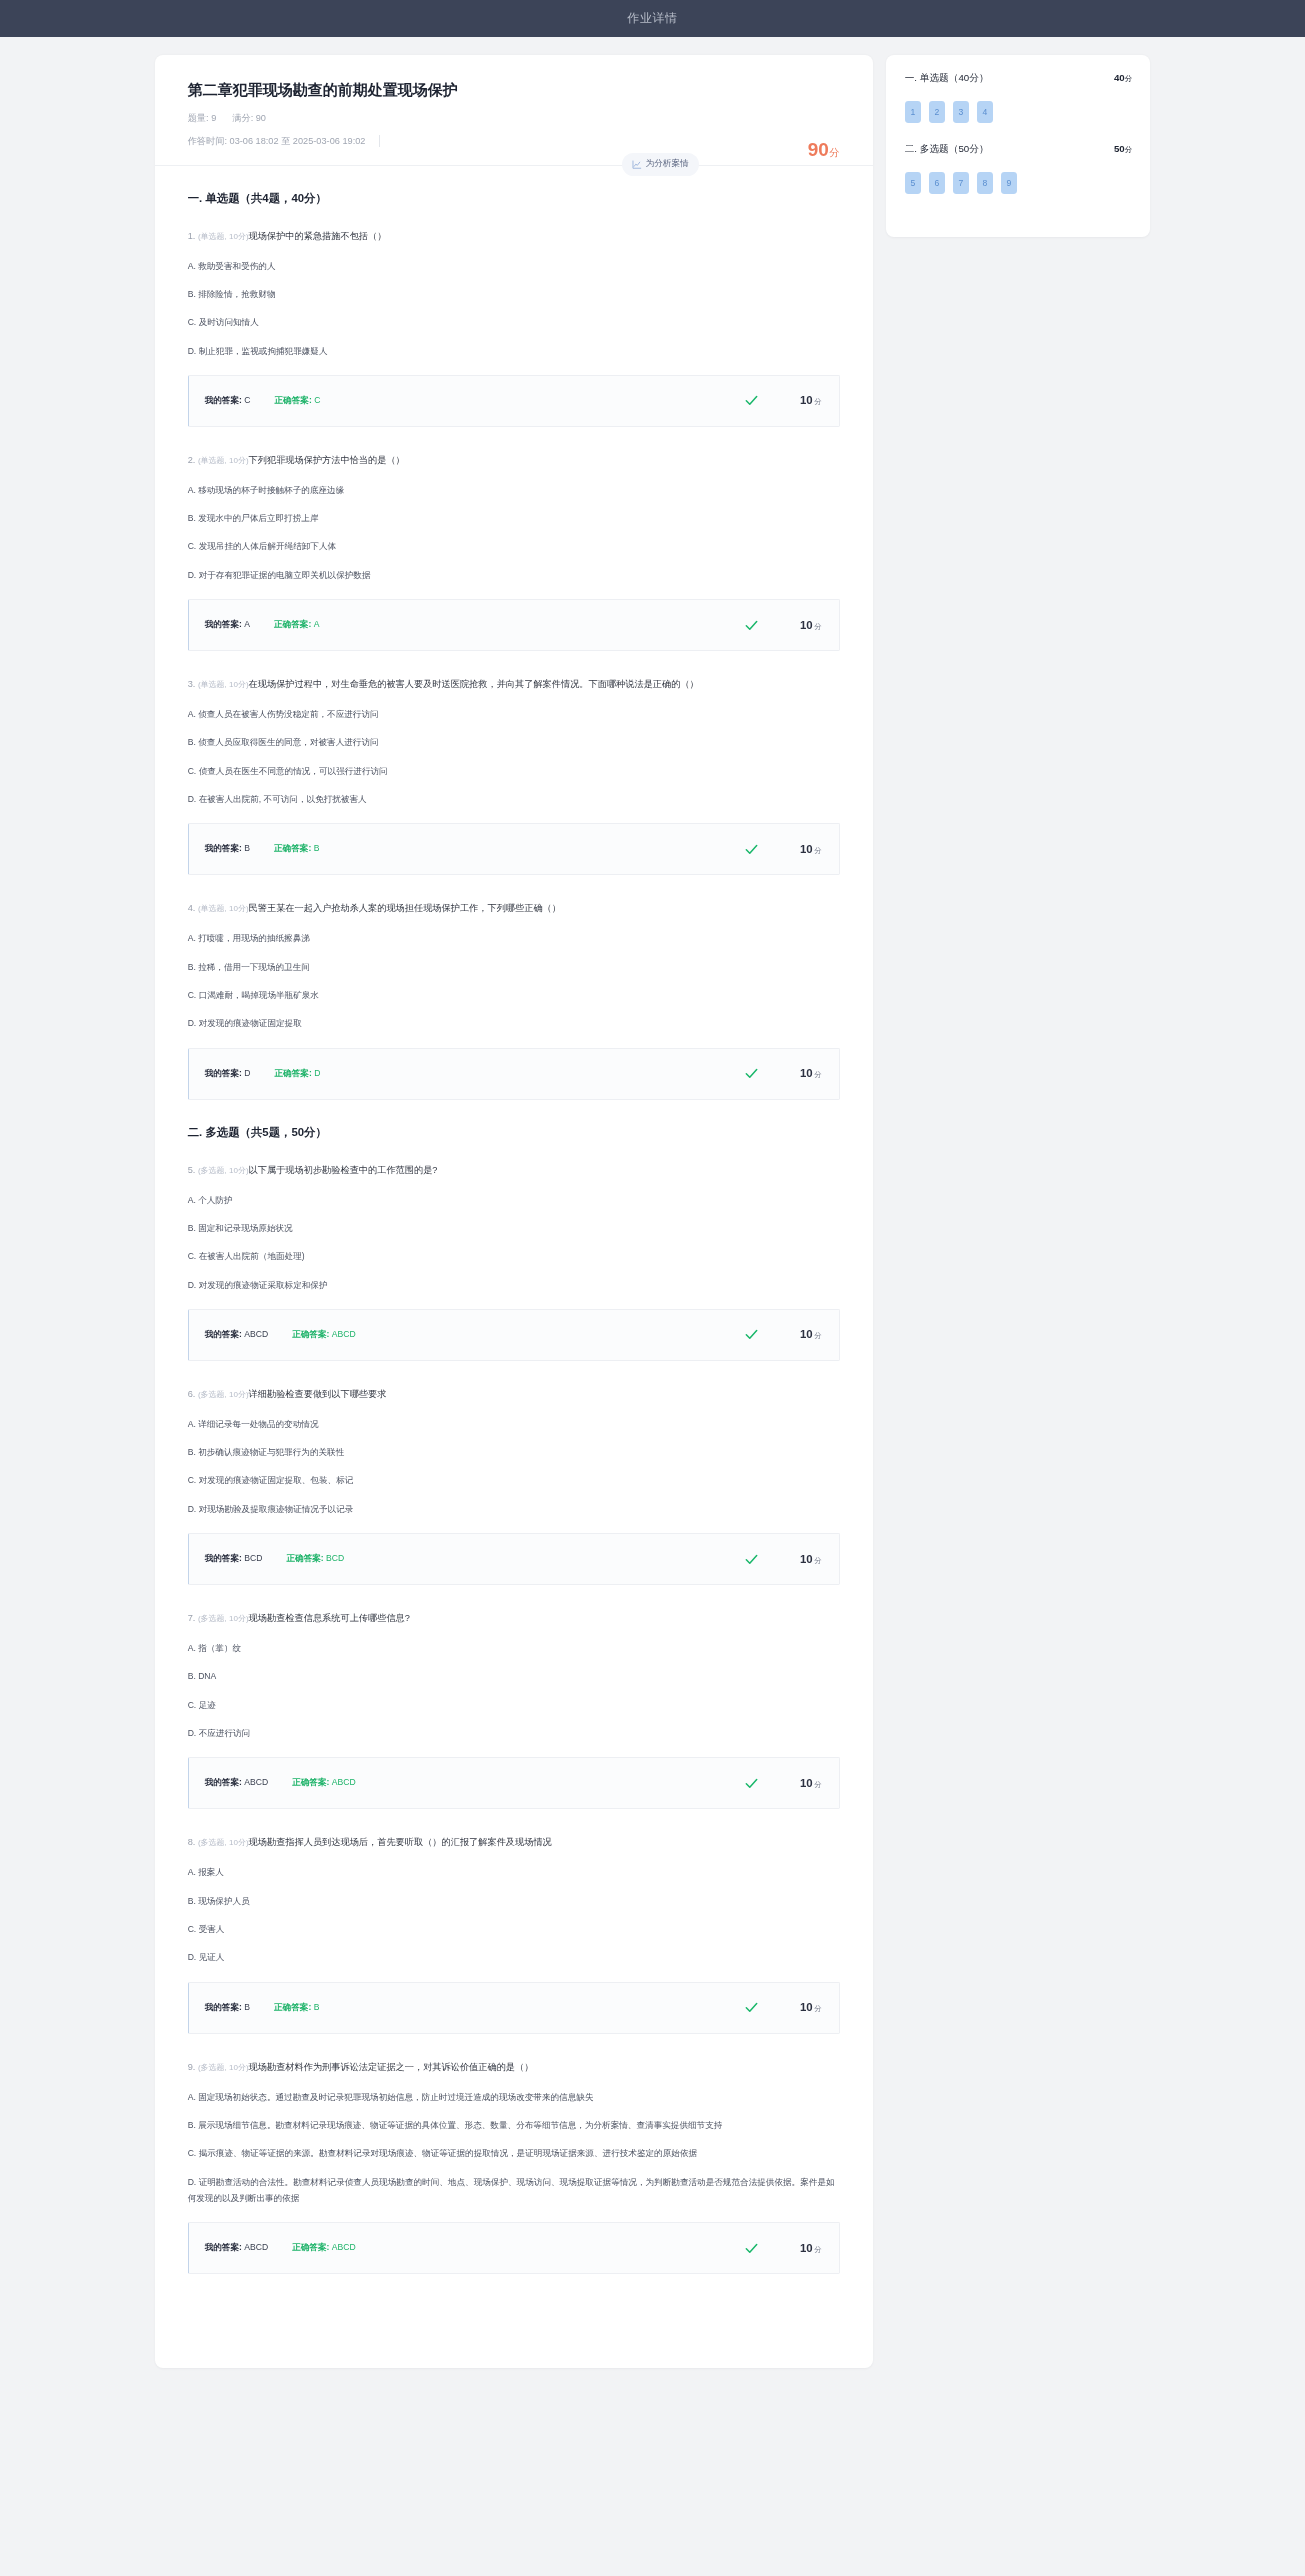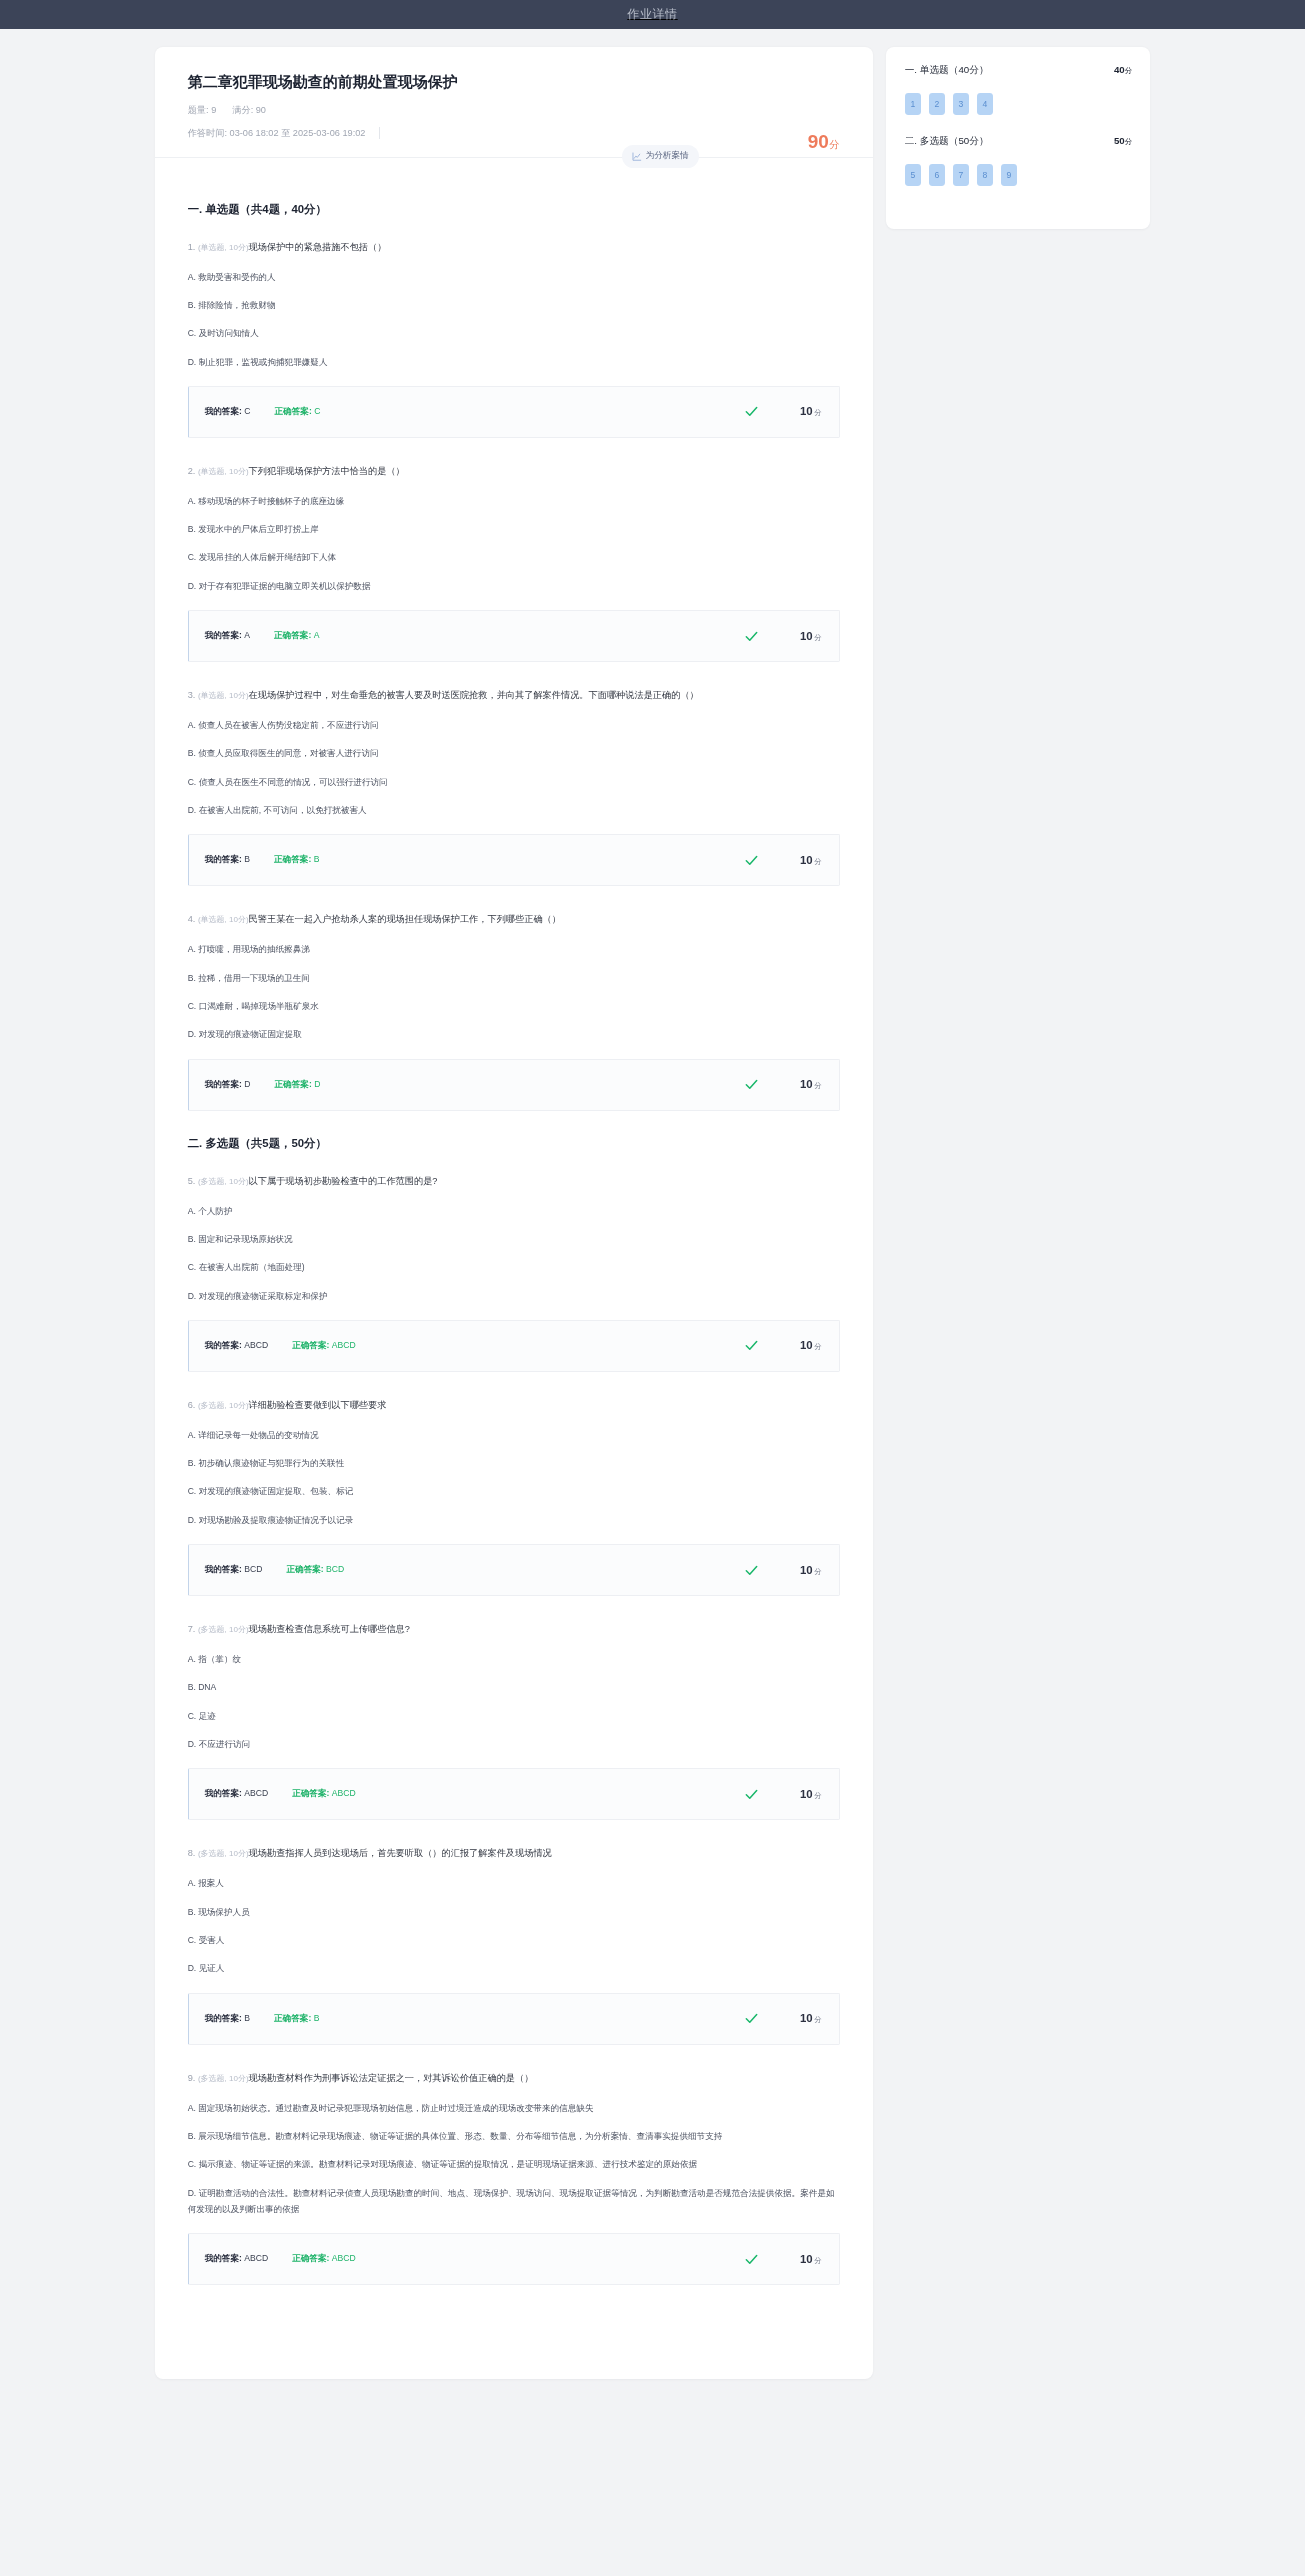--- a/index.html
+++ b/index.html
@@ -7,26 +7,25 @@
   html, body {
     width: 1305px;
     background: #f2f3f5;
     font-family: "Liberation Sans", "DejaVu Sans", sans-serif;
   }
 
   body { min-height: 2576px; }
 
   
   .topbar {
-    height: 29px;
+    height: 37px;
     background: #3c4458;
     display: flex;
     align-items: center;
     justify-content: center;
-    text-decoration: underline;
   }
   .topbar-title {
     color: #b7bdc9;
     font-size: 12px;
     letter-spacing: 0.6px;
   }
 
   
   .page {
     display: flex;
@@ -109,21 +108,21 @@
   
   .paper-body { padding: 22px 33px 69px 33px; }
 
   .section-title {
     font-size: 11.4px;
     font-weight: bold;
     color: #1d2331;
     margin-top: 16px;
     margin-bottom: 22px;
   }
-  .section-title.first { margin-top: 22px; }
+  .section-title.first { margin-top: 3px; }
 
   .question { margin-bottom: 25px; }
 
   .q-stem {
     font-size: 9.2px;
     color: #303540;
     line-height: 1.95;
   }
   .q-num { color: #9aa0ad; }
   .q-tag { color: #b6bcc8; font-size: 8px; }

